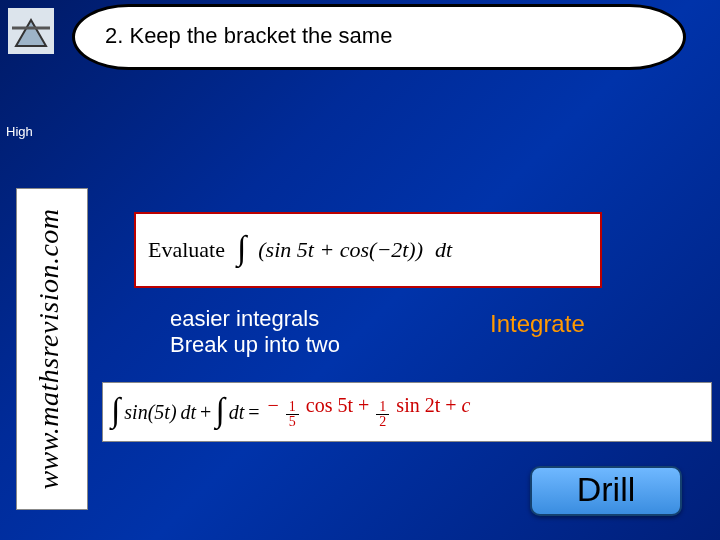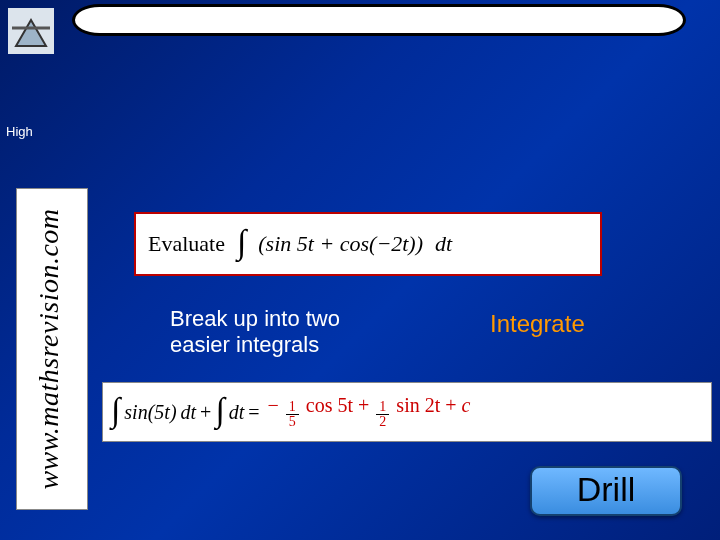--- a/index.html
+++ b/index.html
@@ -29,21 +29,21 @@
     transform:rotate(-90deg);transform-origin:left top;
     font-family:"Times New Roman",serif;font-style:italic;font-size:28px;
     color:#000;background:#fff;border:1px solid #888;text-align:center;line-height:64px;
     letter-spacing:0.5px;
     left:16px;top:510px;
   }
   
   .eval-box{
     position:absolute;left:134px;top:212px;width:440px;height:60px;
     background:#fff;border:2px solid #b00;
-    display:flex;align-items:center;gap:12px;padding:0 12px;
+    display:flex;align-items:center;gap:12px;padding:6px 12px;
     font-family:"Times New Roman",serif;font-size:22px;
   }
   .eval-box .label{font-style:normal}
   .int{font-size:34px;position:relative;top:-2px}
   
   .break-label{
     position:absolute;left:170px;top:306px;color:#fff;font-size:22px;line-height:1.2;
   }
   .integrate-label{
     position:absolute;left:490px;top:310px;color:#ff9900;font-size:24px;
@@ -78,36 +78,37 @@
 
 <div class="logo">
   <svg width="46" height="46" viewBox="0 0 46 46">
     <rect x="0" y="0" width="46" height="46" fill="#dce4ec"></rect>
     <polygon points="8,38 38,38 23,12" fill="#9db4c8" stroke="#333" stroke-width="2"></polygon>
     <line x1="4" y1="20" x2="42" y2="20" stroke="#555" stroke-width="3"></line>
   </svg>
 </div>
 
 <div class="callout">
+  <div class="row">2. Keep the bracket the same</div>
 </div>
 
 <div class="high">High</div>
 
 <div class="side-url">www.mathsrevision.com</div>
 
 <div class="eval-box">
   <span class="label">Evaluate</span>
   <span class="int">∫</span>
   <span style="font-style:italic">(sin 5t + cos(−2t))</span>
   <span style="font-style:italic">dt</span>
 </div>
 
 <div class="break-label">
+  <div>easier integrals</div>
   <div>Break up into two</div>
-  <div>easier integrals</div>
 </div>
 <div class="integrate-label">Integrate</div>
 
 <div class="result-box">
   <span class="lhs">
     <span class="int">∫</span>
     <span style="font-style:italic">sin(5t)</span>
     <span style="font-style:italic">dt</span>
     <span>+</span>
     <span class="int">∫</span>

